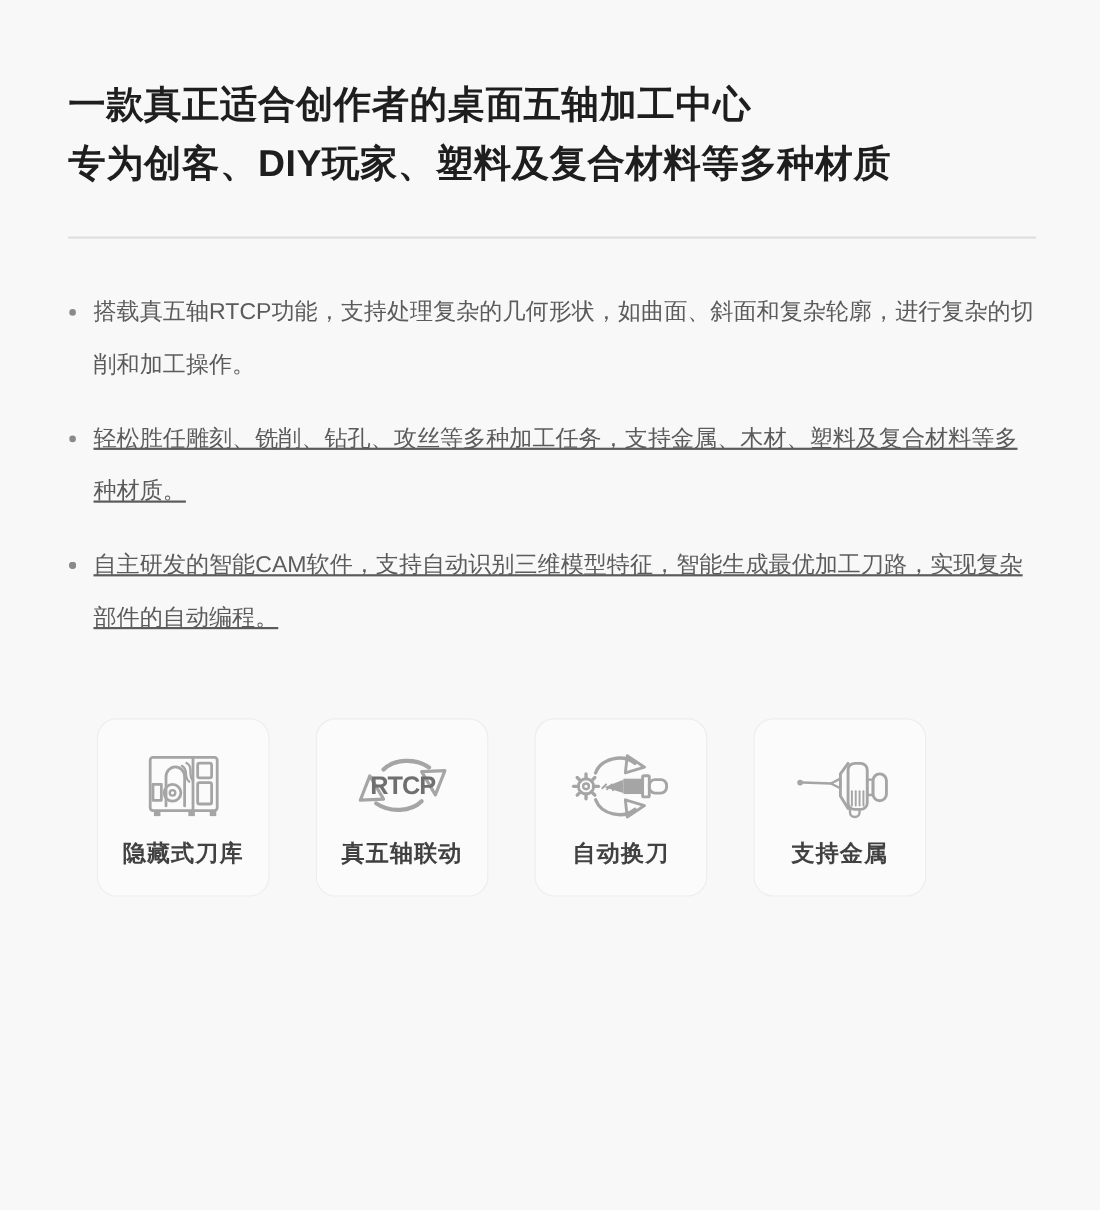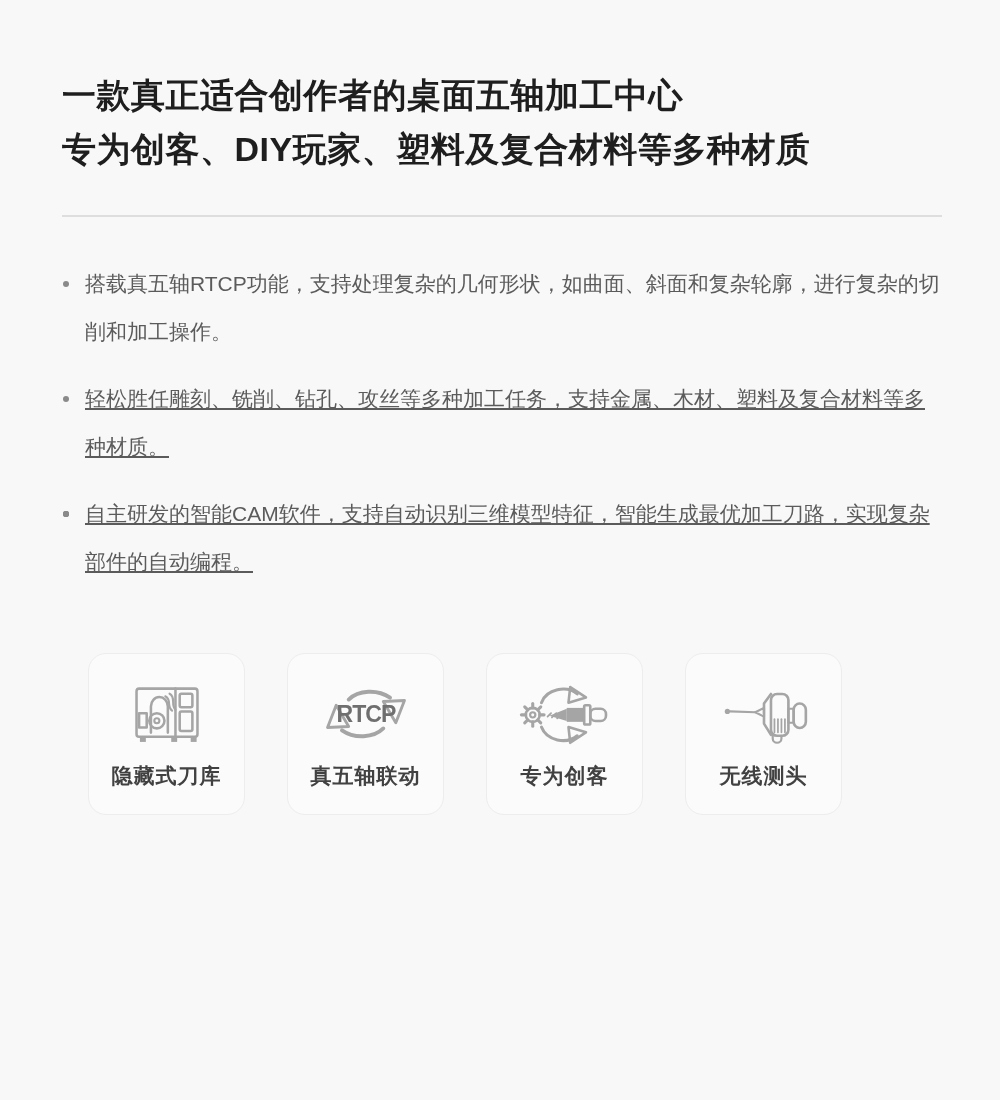--- a/index.html
+++ b/index.html
@@ -166,37 +166,37 @@
 
           <line class="ln" stroke-width="2" x1="34" y1="42" x2="38" y2="38"></line>
           <line class="ln" stroke-width="2" x1="39" y1="43" x2="44" y2="38"></line>
           <line class="ln" stroke-width="2" x1="45" y1="44" x2="50" y2="38"></line>
           <polygon class="fl" points="36,41 56,33 56,47"></polygon>
           <rect class="fl" x="56" y="32" width="20" height="16"></rect>
           <rect class="ln" stroke-width="3" x="76" y="29" width="7" height="22" rx="1.5"></rect>
           <rect class="ln" stroke-width="3" x="83" y="33" width="18" height="14" rx="6"></rect>
         </svg>
       </div>
-      <div class="card-label">专为创客</div>
+      <div class="card-label">自动换刀</div>
     </div>
 
     <div class="card">
       <div class="icon-wrap">
         <svg width="96" height="68" viewBox="0 0 108 78">
           <circle class="fl" cx="12" cy="36" r="3"></circle>
           <line class="ln" stroke-width="2.5" x1="15" y1="36" x2="44" y2="37"></line>
           <polygon class="ln" stroke-width="2.5" points="44,37 54,32 54,42"></polygon>
           <path class="ln" stroke-width="3" d="M62,16 L54,27 V50 L62,63"></path>
           <rect class="ln" stroke-width="3" x="62" y="16" width="20" height="48" rx="7"></rect>
           <path class="ln" stroke-width="2.5" d="M64,64 v3 a5,5 0 0 0 10,0 v-3"></path>
           <line class="ln" stroke-width="2" x1="66" y1="45" x2="66" y2="60"></line>
           <line class="ln" stroke-width="2" x1="70" y1="45" x2="70" y2="60"></line>
           <line class="ln" stroke-width="2" x1="74" y1="45" x2="74" y2="60"></line>
           <line class="ln" stroke-width="2" x1="78" y1="45" x2="78" y2="60"></line>
           <rect class="ln" stroke-width="2.5" x="82" y="33" width="6" height="16"></rect>
           <rect class="ln" stroke-width="3" x="88" y="27" width="14" height="28" rx="7"></rect>
         </svg>
       </div>
-      <div class="card-label">无线测头</div>
+      <div class="card-label">支持金属</div>
     </div>
 
   </div>
 </div>
 
 </body></html>

